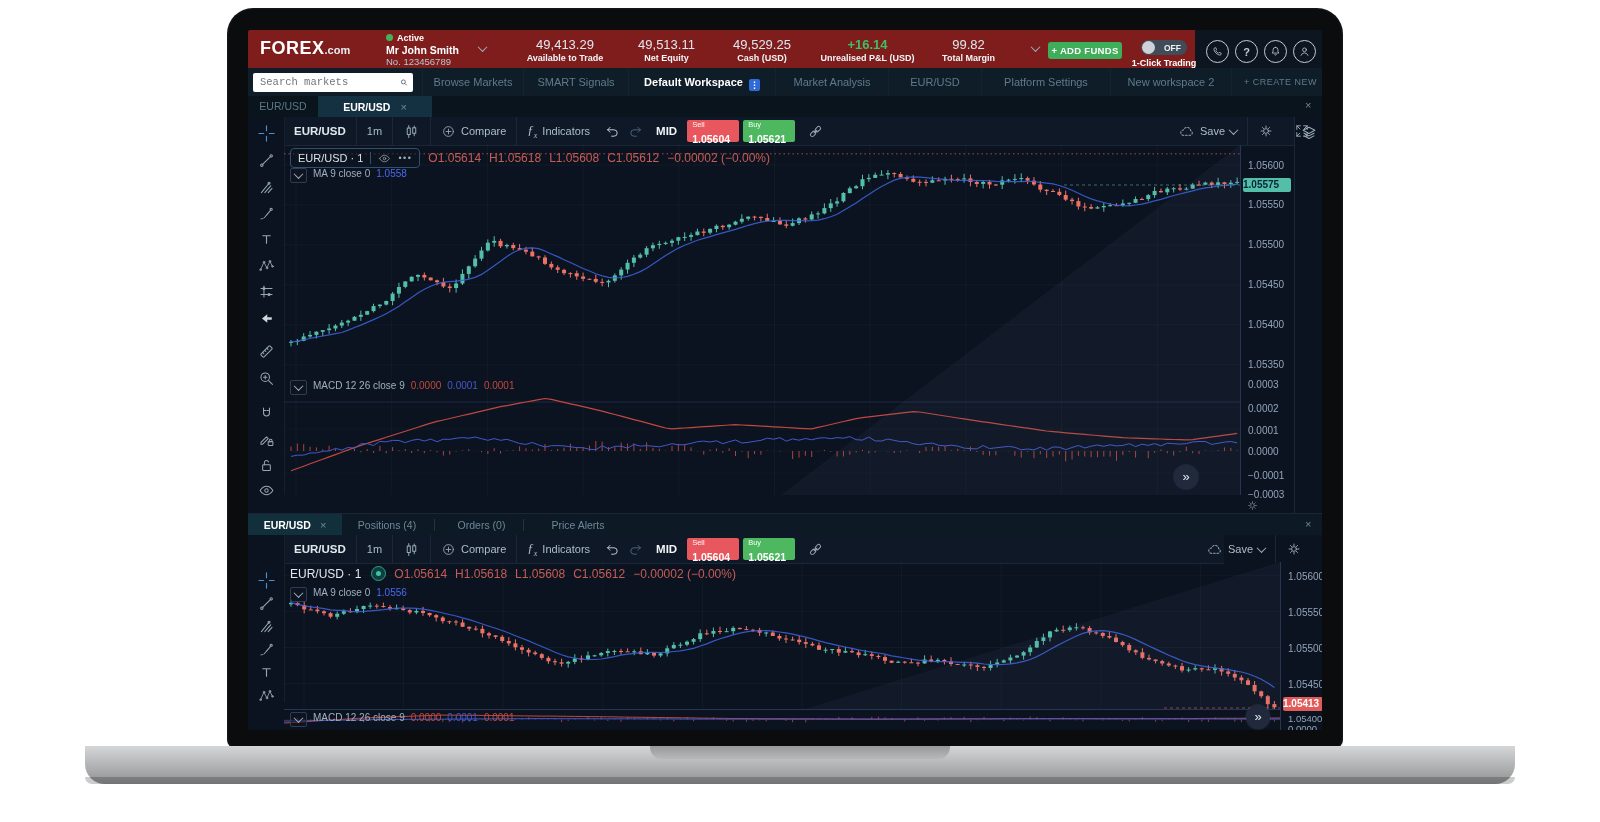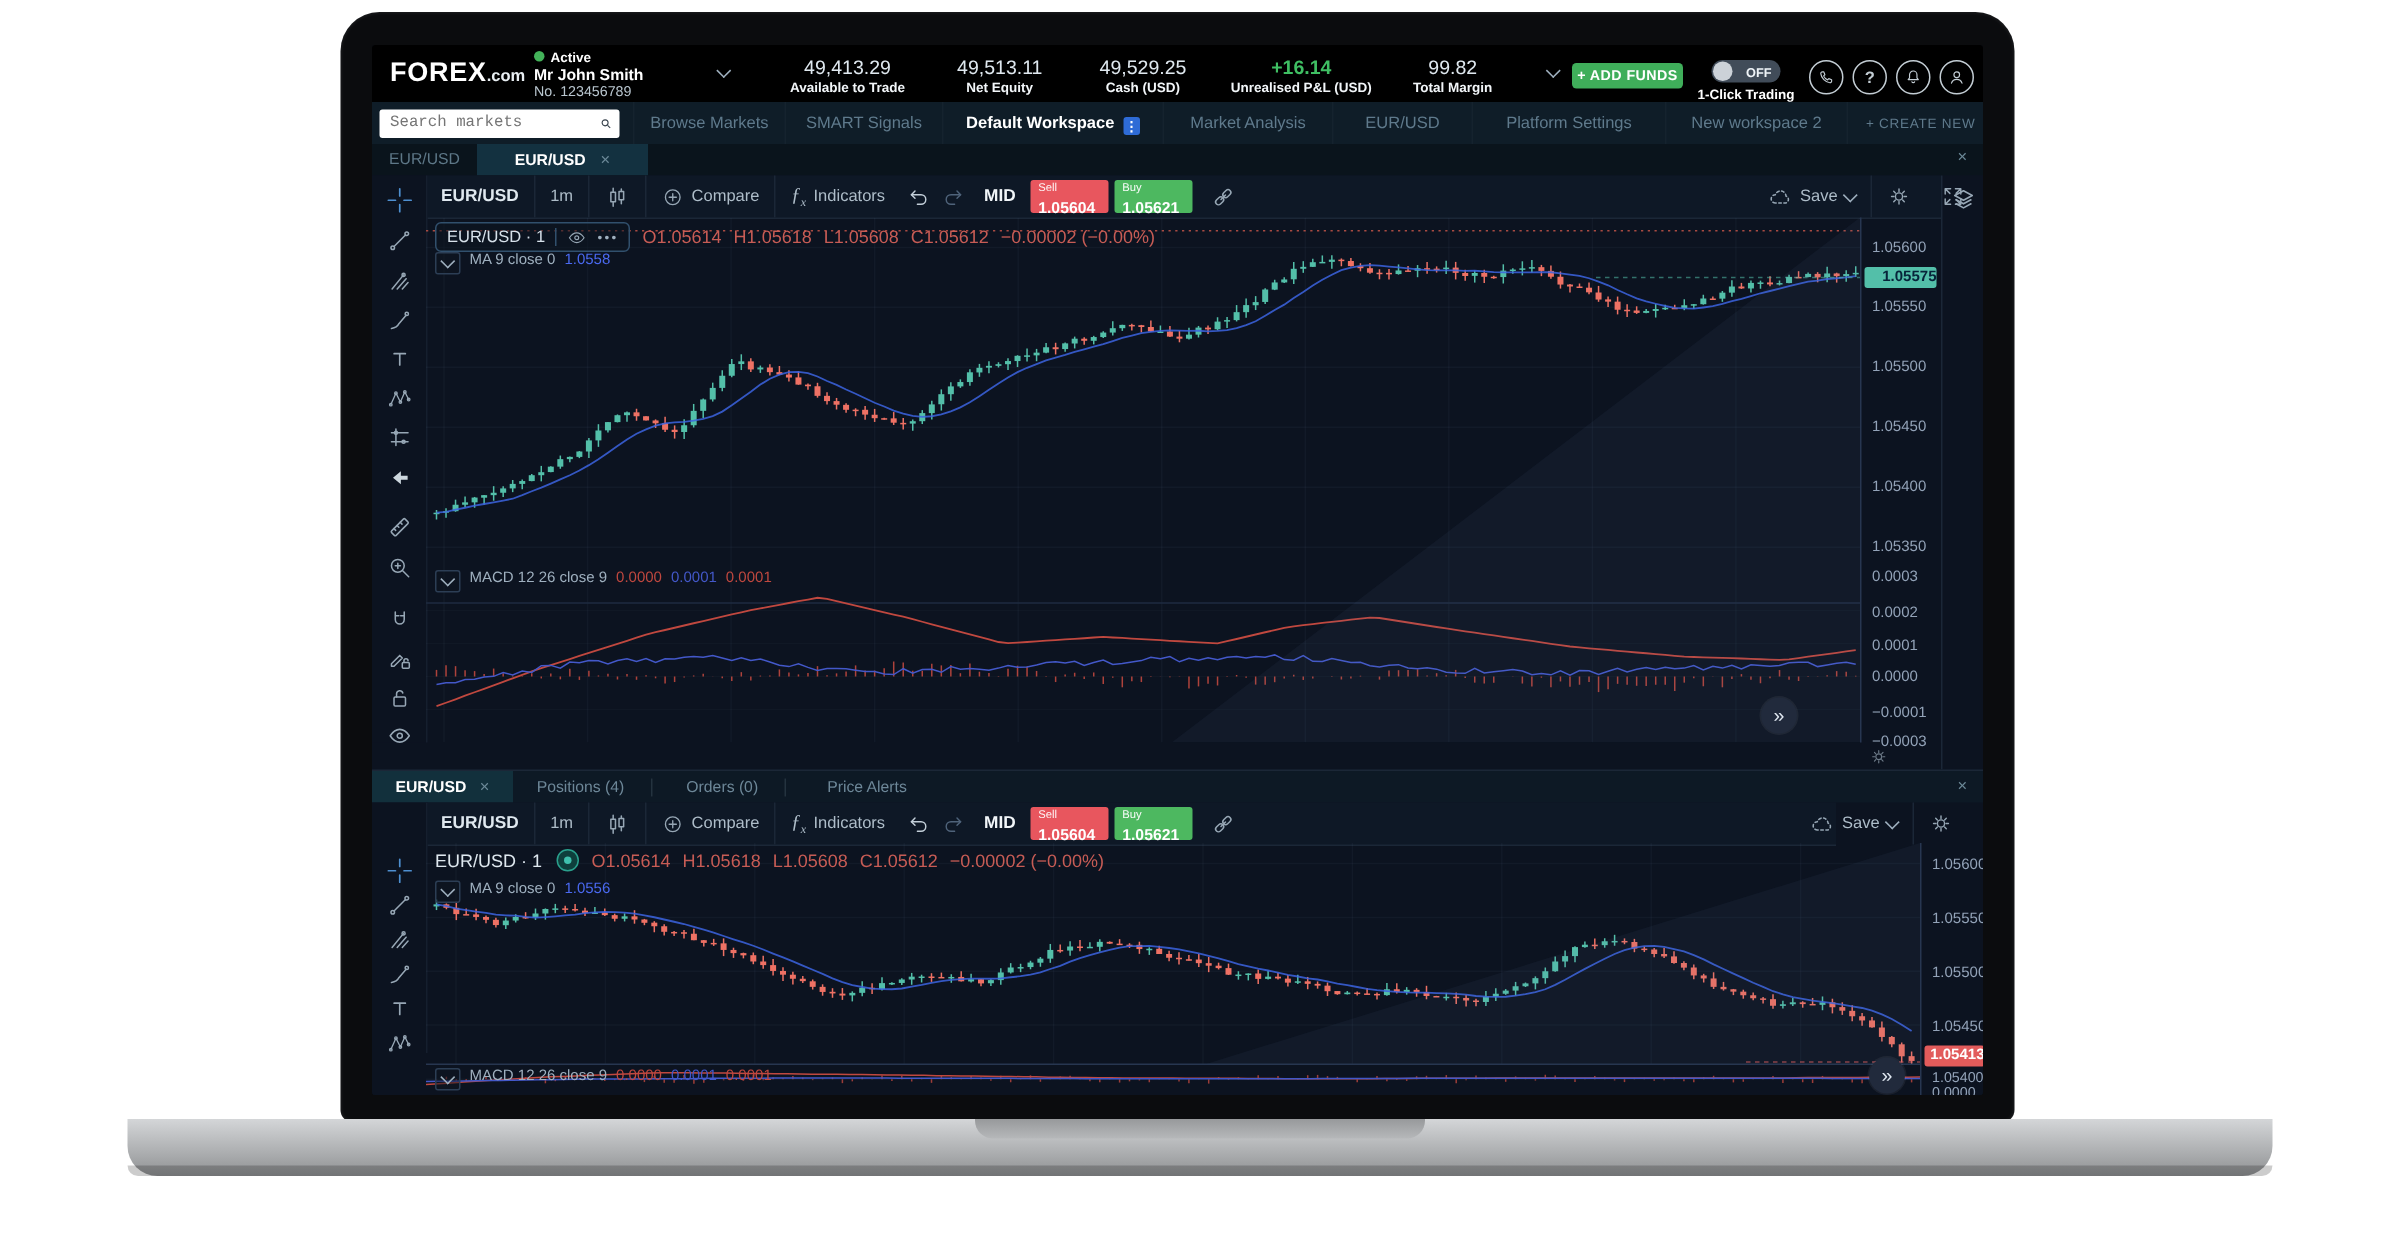--- a/index.html
+++ b/index.html
@@ -9,21 +9,21 @@
   .screen{position:absolute;left:21px;top:22px;width:1074px;height:700px;background:#0d1520;overflow:hidden;border-radius:2px}
   .base{position:absolute;left:85px;top:746px;width:1430px;height:38px;background:linear-gradient(#d4d6d8,#aaacae 62%,#8f9193);border-radius:0 0 20px 20px}
   .base:after{content:"";position:absolute;left:0;right:0;bottom:0;height:7px;background:rgba(0,0,0,.20);border-radius:0 0 20px 20px}
   .notch{position:absolute;left:50%;margin-left:-150px;top:0;width:300px;height:13px;background:linear-gradient(#97999b,#b6b8ba);border-radius:0 0 12px 12px}
   
   .abs{position:absolute}
   .ic{fill:none;stroke:#97a7b5;stroke-width:1.2;stroke-linecap:round;stroke-linejoin:round}
   .chev{display:inline-block;width:6px;height:6px;border-right:1.5px solid #9fb0bf;border-bottom:1.5px solid #9fb0bf;transform:rotate(45deg) translate(-1px,-1px)}
   .sep{width:1px;height:100%;background:#1b2737;flex:none}
   
-  .hdr{position:absolute;left:0;top:0;width:1074px;height:38px;background:#000000;border-bottom:1px solid #081018}
+  .hdr{position:absolute;left:0;top:0;width:947px;height:38px;background:#7f1d1d;border-bottom:1px solid #081018}
   .brand{font-size:18px;font-weight:bold;color:#fff;letter-spacing:.5px}
   .tld{font-size:11px;font-weight:bold;color:#e8eef2}
   .dot{display:inline-block;width:7px;height:7px;border-radius:50%;background:#43b259;margin-right:4px}
   .metric{position:absolute;top:7px;text-align:center}
   .metric .v{font-size:13px;color:#dfe8ef}
   .metric .l{font-size:9px;font-weight:bold;color:#f2f6f9;margin-top:1px}
   .green{color:#3fbf63 !important;font-weight:bold}
   .addfunds{position:absolute;left:800px;top:12px;width:74px;height:17px;background:#3fae5a;color:#fff;font-size:9.5px;font-weight:bold;border-radius:3px;display:flex;align-items:center;justify-content:center;letter-spacing:.3px}
   .pill{position:absolute;left:893px;top:10px;width:46px;height:15px;background:#414c59;border-radius:8px}
   .knob{position:absolute;left:1px;top:1px;width:13px;height:13px;background:#ccd2d8;border-radius:50%}
@@ -66,21 +66,21 @@
   .leg2{position:absolute;left:42px;display:flex;gap:6px;z-index:4}
   .cbx{width:15px;height:13px;border:1px solid #2c3e55;border-radius:2px;display:flex;align-items:center;justify-content:center;background:rgba(13,21,32,.5)}
   .mlab{font-size:10px;color:#9fb0bf}
   .mablue{font-size:10px;color:#4a69f0}
   .mred{font-size:10px;color:#c0483f}.mblu{font-size:10px;color:#4358c9}
   .dotbtn{width:13px;height:13px;border-radius:50%;background:#0e3f3c;border:1px solid #2aa08d;display:flex;align-items:center;justify-content:center}
   .dotbtn i{width:5px;height:5px;border-radius:50%;background:#3fc0ad}
   
   .pax{position:absolute;border-left:1px solid #273650;color:#93a3b8;font-size:10px}
   .tick{position:absolute;left:7px;white-space:nowrap}
-  .lastpx{position:absolute;left:2px;width:48px;height:14px;background:#53bfa9;color:#07243a;font-weight:bold;font-size:10px;text-align:right;line-height:14px;border-radius:2px}
+  .lastpx{position:absolute;left:2px;width:48px;height:14px;background:#53bfa9;color:#07243a;font-weight:bold;font-size:10px;text-align:left;line-height:14px;border-radius:2px}
   .lastpx.red{background:#e25b5b;color:#fff;width:40px}
   .tax{position:absolute;left:36px;top:378px;width:956px;height:18px;border-top:1px solid #273650}
   .ttick{position:absolute;top:4px;transform:translateX(-50%);font-size:10px;color:#8294a8}
   .ttick.b{color:#c6d2de}
   .more{position:absolute;width:24px;height:24px;border-radius:50%;background:#212a3c;color:#dfe7f0;font-size:13px;text-align:center;line-height:23px;z-index:5;box-shadow:0 0 0 1px rgba(255,255,255,.06)}
   .rail{position:absolute;left:1046px;top:0;width:28px;height:396px;border-left:1px solid #1b2737}
   
   .btabs{position:absolute;left:0;top:483px;width:1074px;height:22px;background:#0d1925;border-top:1px solid #1b2737}
   .btab{position:absolute;top:0;height:22px;line-height:22px;font-size:10.5px;color:#6d8798;text-align:center}
   .btab.on{background:#12303c;color:#fff;font-weight:bold;display:flex;align-items:center;justify-content:center;gap:9px}
@@ -91,21 +91,21 @@
 <body>
 
 <div class="stage">
   <div class="bezel">
     <div class="screen">
 
       <div class="hdr">
         <div class="abs" style="left:12px;top:8px">
           <span class="brand">FOREX</span><span class="tld">.com</span>
         </div>
-        <div class="abs" style="left:108px;top:3px">
+        <div class="abs" style="left:138px;top:3px">
           <div style="font-size:9px;font-weight:bold;color:#fff"><span class="dot"></span><span>Active</span></div>
           <div style="font-size:10.5px;font-weight:bold;color:#fff;margin-top:1px">Mr John Smith</div>
           <div style="font-size:9.5px;color:#b9c6cf">No. 123456789</div>
         </div>
         <span class="chev abs" style="left:231px;top:15px"></span>
 
         <div class="metric" style="left:262px;width:110px">
           <div class="v">49,413.29</div>
           <div class="l">Available to Trade</div>
         </div>

